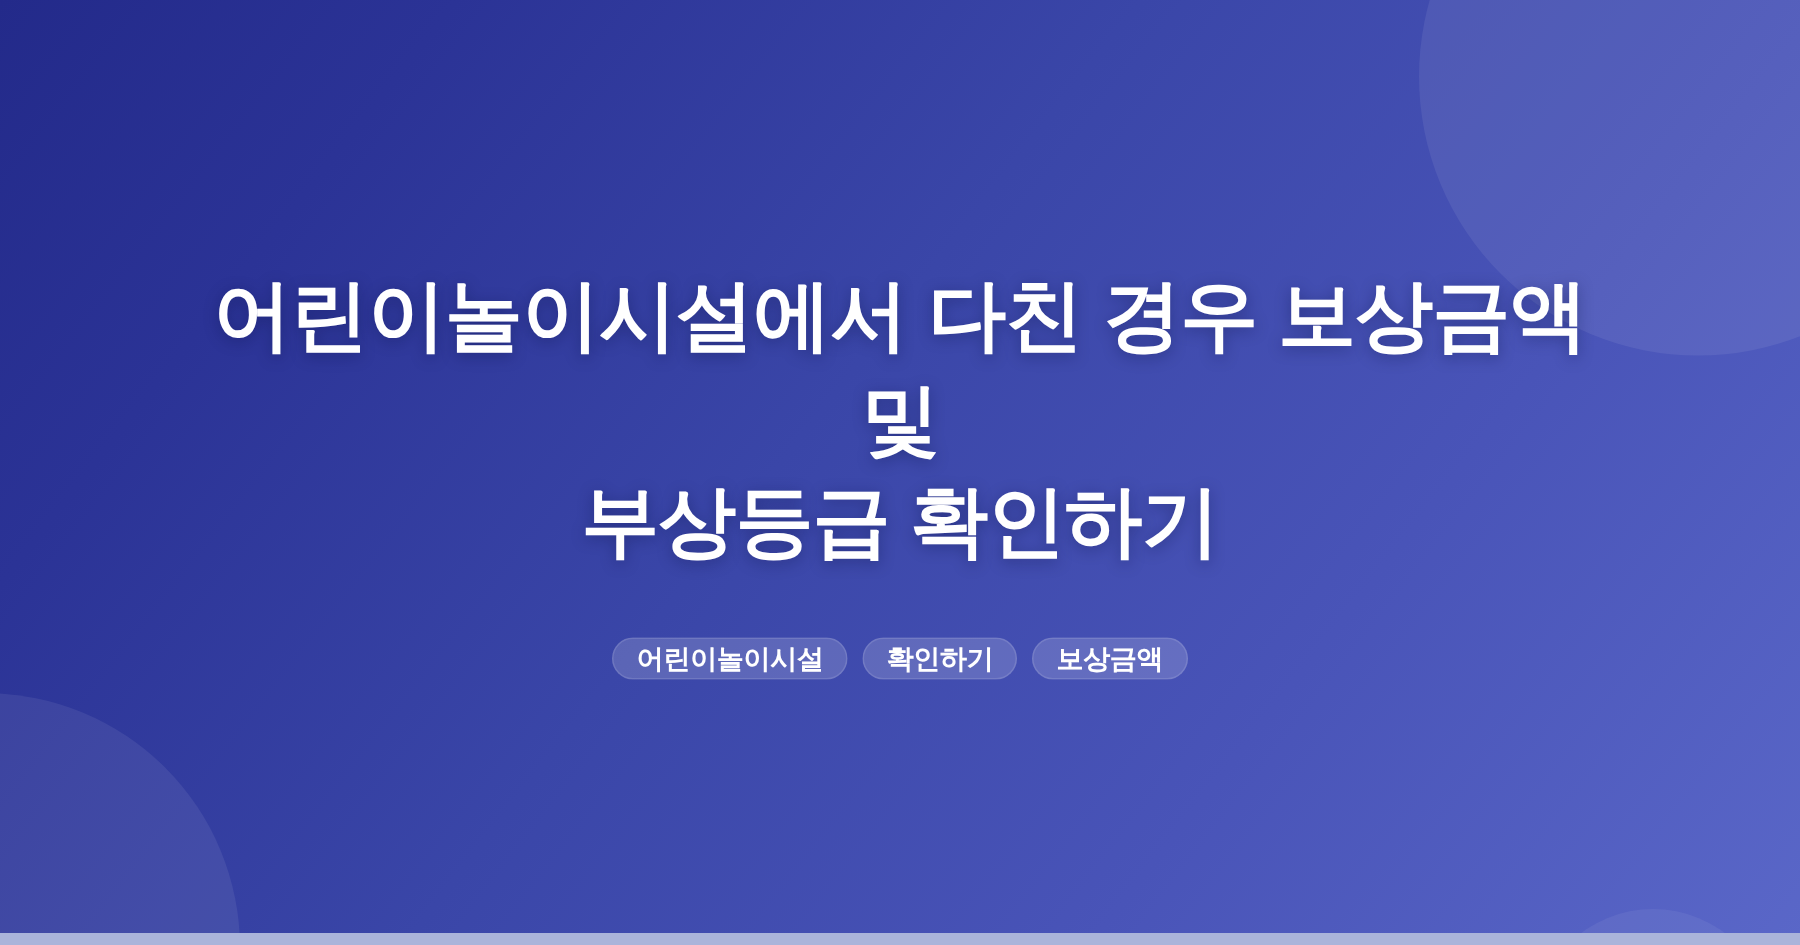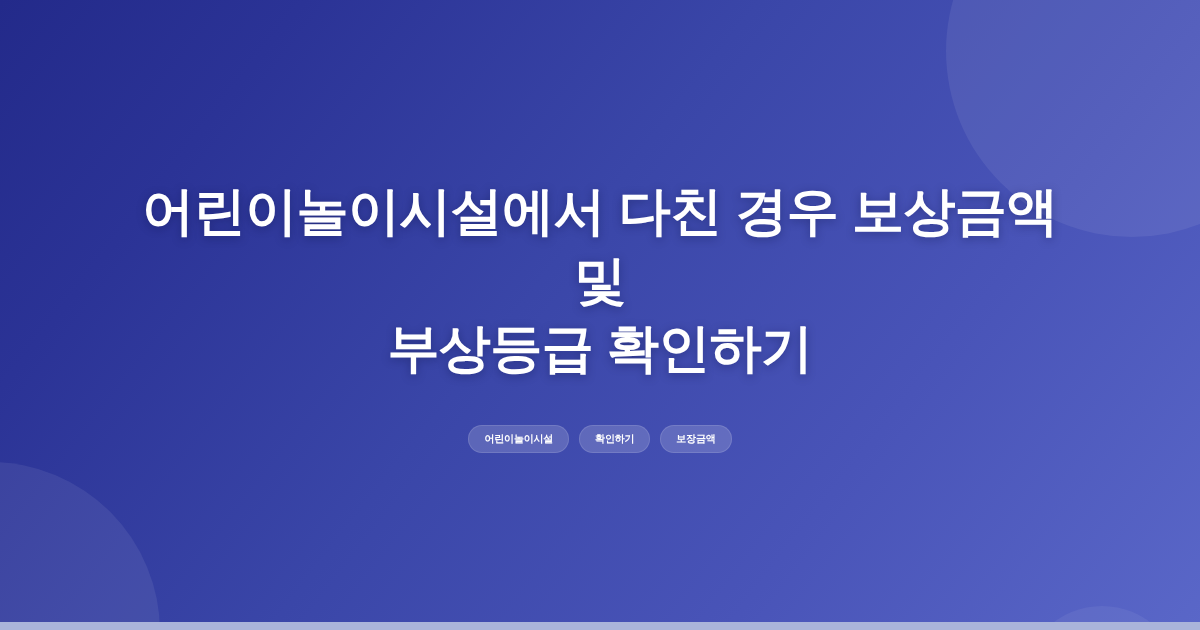--- a/index.html
+++ b/index.html
@@ -101,21 +101,21 @@
   .tag {
     display: inline-flex;
     align-items: center;
     justify-content: center;
     height: 28px;
     padding: 0 15px;
     border-radius: 999px;
     background: rgba(255, 255, 255, 0.17);
     border: 1px solid rgba(255, 255, 255, 0.12);
     color: #ffffff;
-    font-size: 10px;
+    font-size: 18px;
     font-weight: 700;
     letter-spacing: -0.2px;
     white-space: nowrap;
     box-sizing: border-box;
   }
 </style>
 </head>
 <body>
 
 <div id="card">
@@ -125,20 +125,20 @@
   <div class="blob blob-br-small"></div>
 
   <div class="content">
 
     <h1 class="title">어린이놀이시설에서 다친 경우 보상금액 및
 부상등급 확인하기</h1>
 
     <div class="tags">
       <span class="tag">어린이놀이시설</span>
       <span class="tag">확인하기</span>
-      <span class="tag">보장금액</span>
+      <span class="tag">보상금액</span>
     </div>
 
   </div>
 
   <div class="bottom-strip"></div>
 
 </div>
 
 </body></html>

